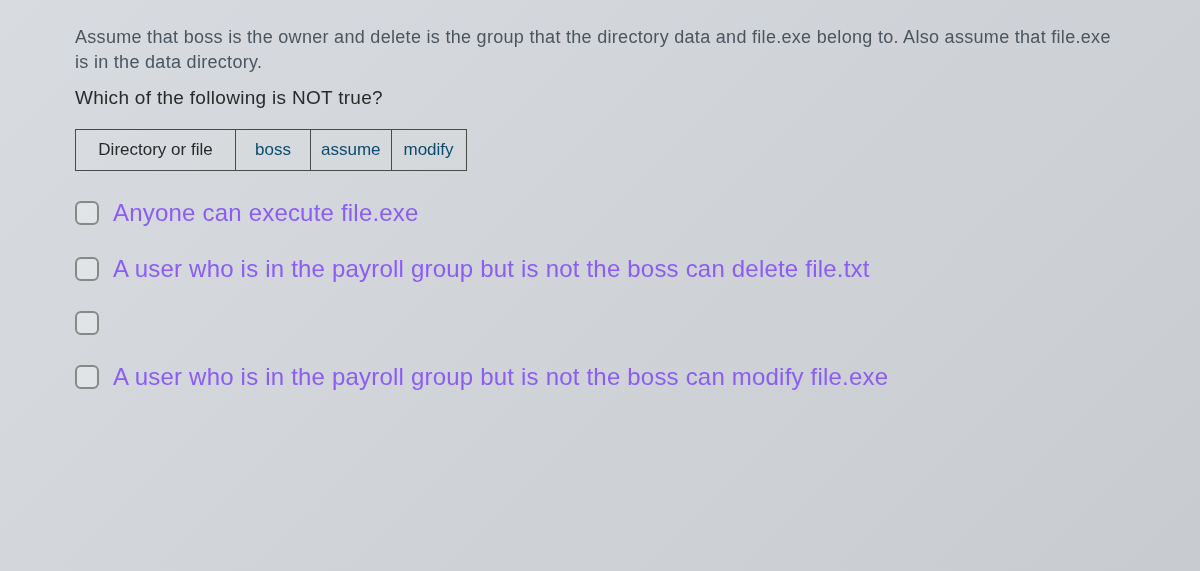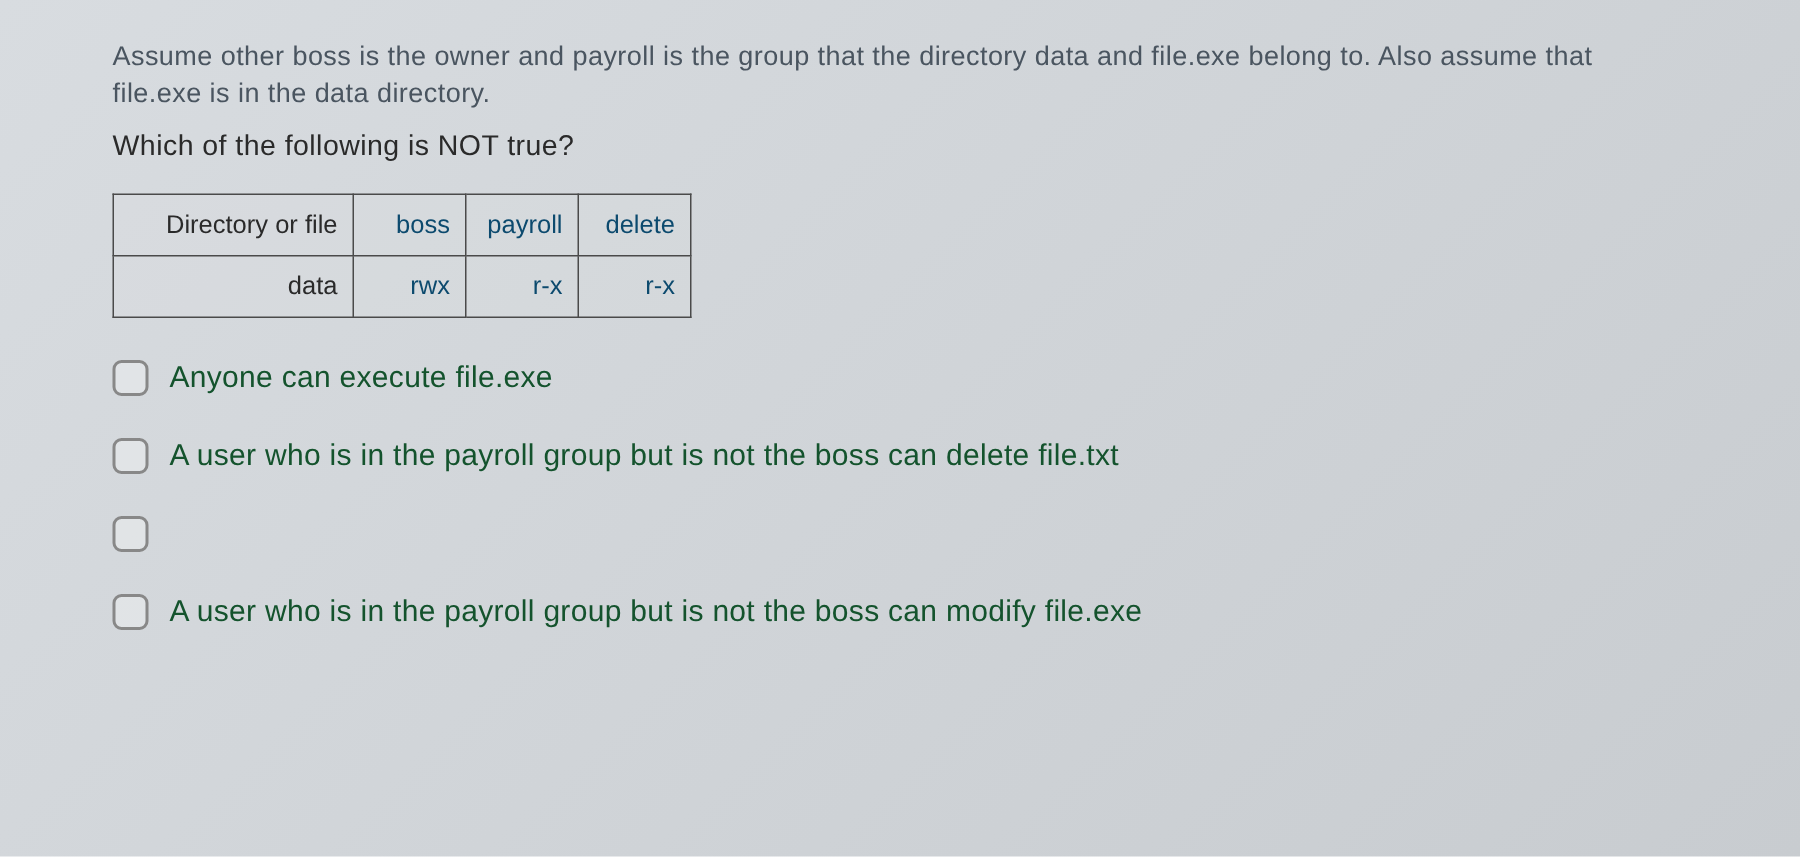--- a/index.html
+++ b/index.html
@@ -25,21 +25,21 @@
       margin-bottom: 20px;
       letter-spacing: 0.3px;
     }
     table {
       border-collapse: collapse;
       margin-bottom: 28px;
     }
     th, td {
       border: 1px solid #4a4a4a;
       padding: 10px 10px;
-      text-align: right;
+      text-align: center;
       font-size: 17px;
       color: #2a2a2a;
       font-weight: normal;
       background: rgba(255,255,255,0.05);
     }
     th { font-weight: normal; }
     .col-name { width: 160px; }
     .col-perm { width: 75px; color: #0c4a6e; }
     .option-row {
       display: flex;
@@ -49,47 +49,41 @@
     }
     .checkbox {
       width: 24px;
       height: 24px;
       border: 2px solid #888;
       border-radius: 6px;
       background: rgba(255,255,255,0.3);
       flex-shrink: 0;
     }
     .option-text {
-      font-size: 20px;
-      color: #14532d;
+      font-size: 24px;
+      color: #8b5cf6;
       letter-spacing: 0.2px;
     }
   </style>
 </head>
 <body>
 
-<p class="question-intro">Assume other boss is the owner and payroll is the group that the directory data and file.exe belong to. Also assume that file.exe is in the data directory.</p>
+<p class="question-intro">Assume that boss is the owner and delete is the group that the directory data and file.exe belong to. Also assume that file.exe is in the data directory.</p>
 <p class="question-main">Which of the following is NOT true?</p>
 
 <table>
   <thead>
     <tr>
       <th class="col-name">Directory or file</th>
       <th class="col-perm">boss</th>
-      <th class="col-perm">payroll</th>
-      <th class="col-perm">delete</th>
+      <th class="col-perm">assume</th>
+      <th class="col-perm">modify</th>
     </tr>
   </thead>
   <tbody>
-    <tr>
-      <td class="col-name">data</td>
-      <td class="col-perm">rwx</td>
-      <td class="col-perm">r-x</td>
-      <td class="col-perm">r-x</td>
-    </tr>
   </tbody>
 </table>
 
 <div class="option-row">
   <div class="checkbox"></div>
   <span class="option-text">Anyone can execute  file.exe</span>
 </div>
 
 <div class="option-row">
   <div class="checkbox"></div>

